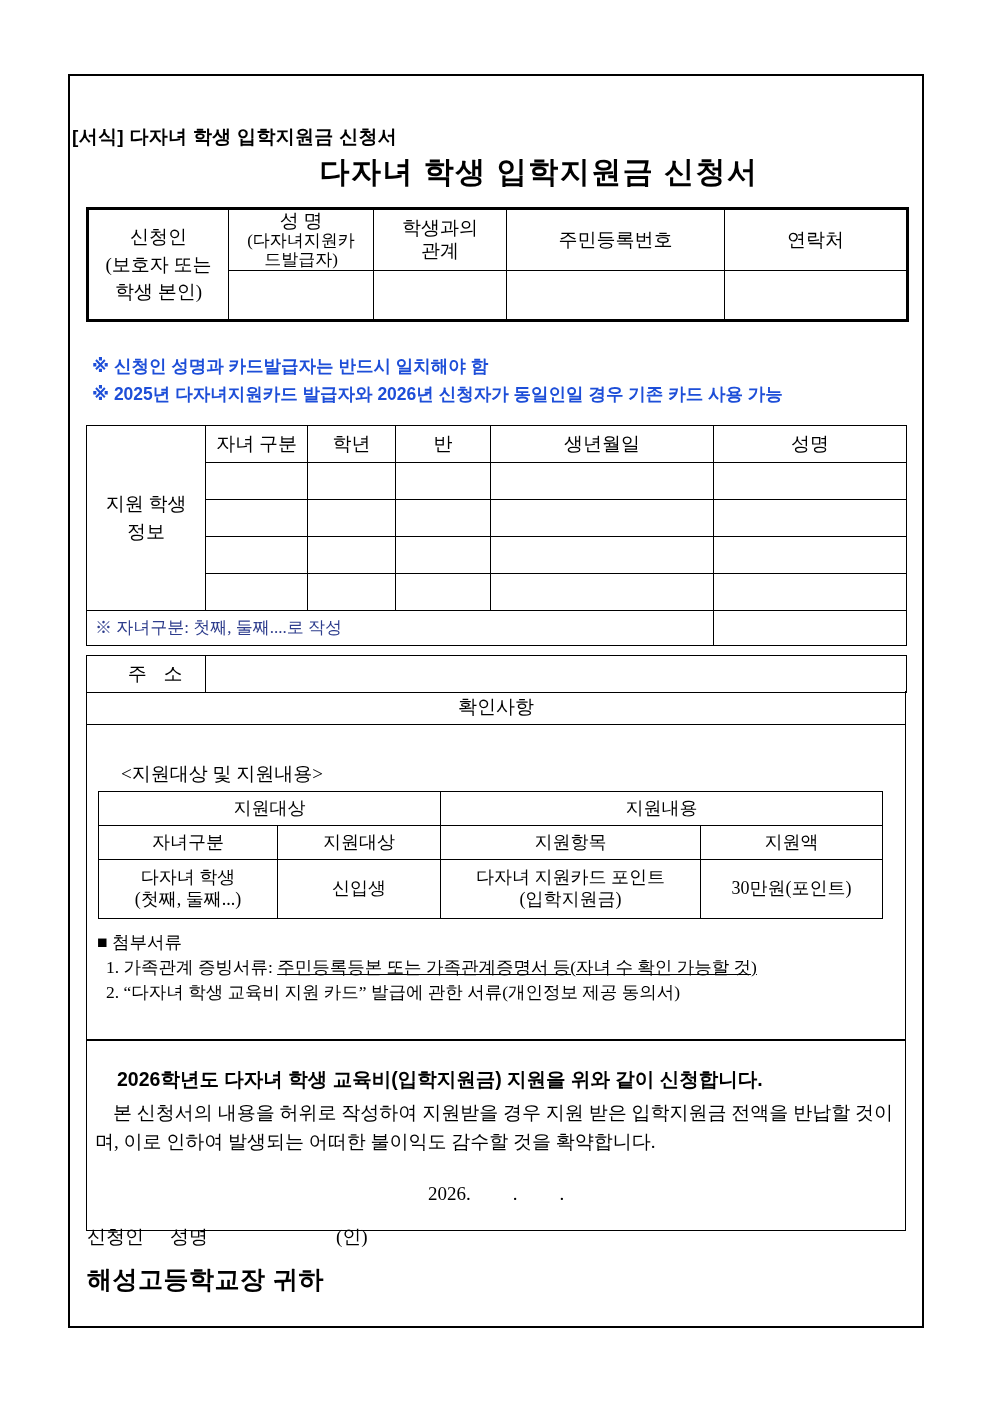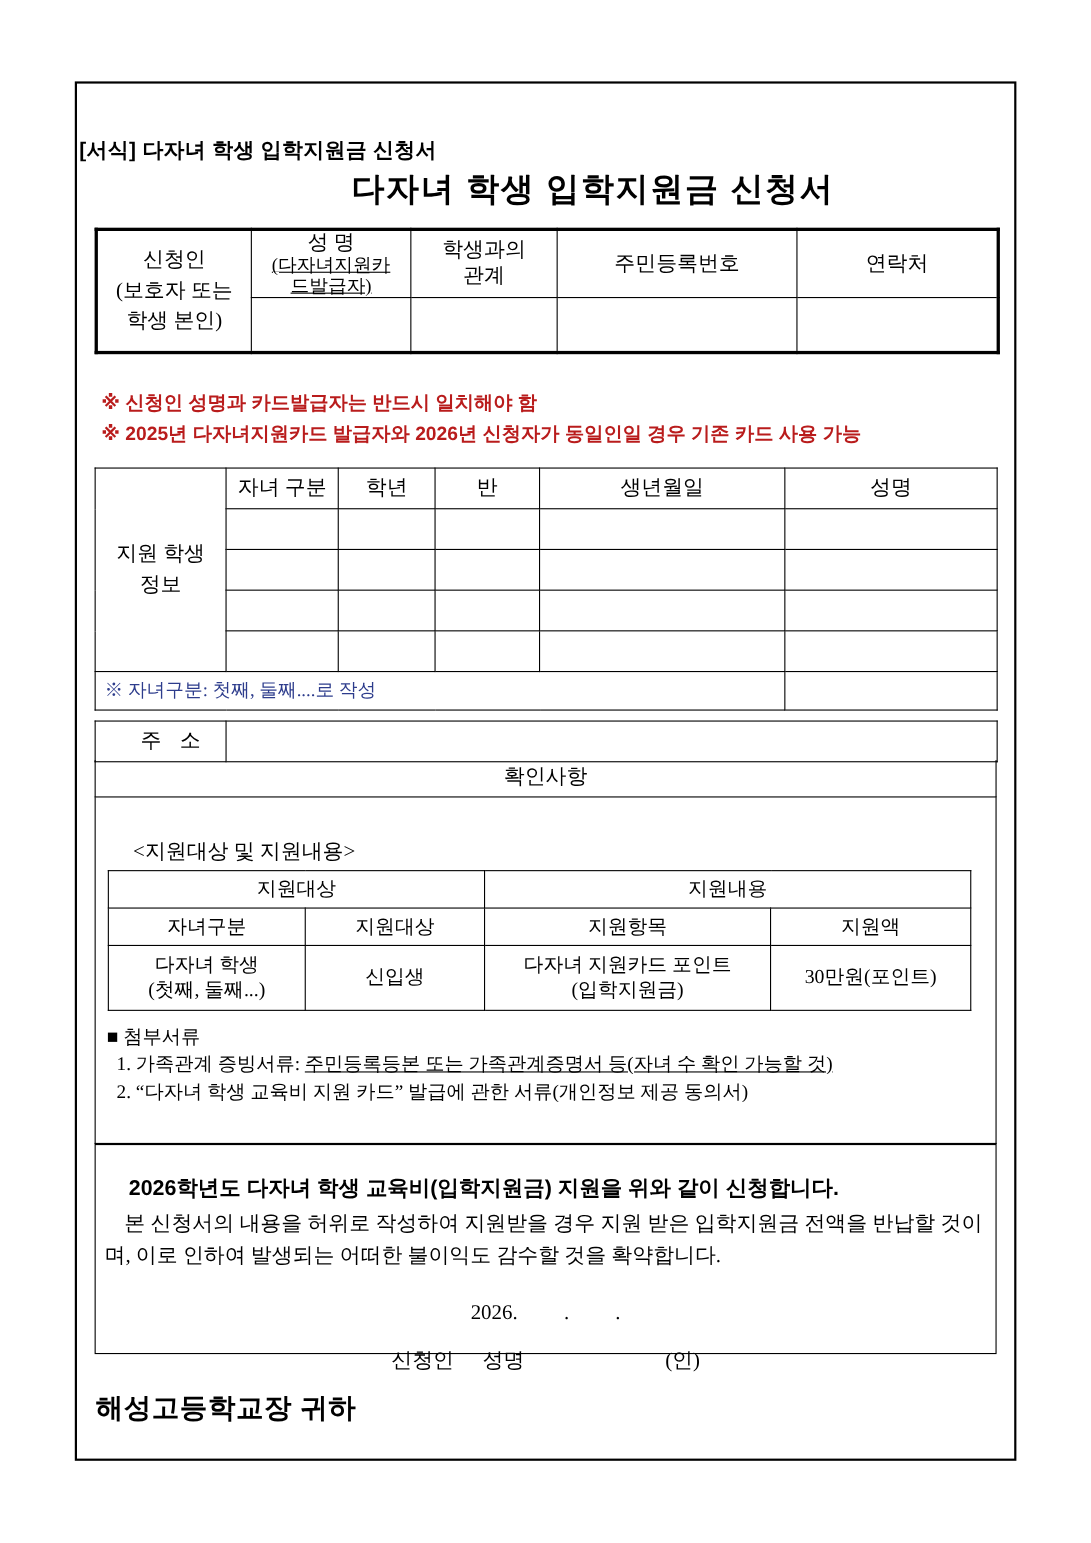--- a/index.html
+++ b/index.html
@@ -77,30 +77,30 @@
     width: 820px;
     border: 3px solid #000000;
   }
   #applicant-table td { height: 47px; }
   #applicant-table .label-cell {
     font-size: 19px;
     line-height: 1.45;
     padding: 2px 0;
   }
   #applicant-table .hdr { font-size: 19px; }
-  #applicant-table .hdr .sub { font-size: 17px; display: block; line-height: 1.1; text-decoration: underline; }
+  #applicant-table .hdr .sub { font-size: 17px; display: block; line-height: 1.1; }
   #applicant-table .blank-cell { height: 48px; }
 
   
   #notice-block {
     position: absolute;
     left: 86px;
     top: 352px;
     width: 820px;
-    color: #b91c1c;
+    color: #1d4ed8;
     font-family: "Liberation Sans", "DejaVu Sans", sans-serif;
     font-weight: bold;
     font-size: 17.5px;
     line-height: 1.62;
     padding-left: 6px;
     box-sizing: border-box;
   }
   #notice-block .notice-line { white-space: nowrap; }
 
   
@@ -235,21 +235,20 @@
     top: 142px;
     text-align: center;
     font-size: 19px;
   }
   #decl-date .dot-gap { display: inline-block; width: 42px; }
   #decl-sign {
     position: absolute;
     left: 0;
     right: 0;
     top: 183px;
-    text-align: center;
     font-size: 19px;
   }
   #decl-sign .sign-name { display: inline-block; margin-left: 26px; }
   #decl-sign .sign-seal { display: inline-block; margin-left: 128px; }
   #decl-school {
     position: absolute;
     left: 0;
     right: 4px;
     top: 222px;
     font-family: "Liberation Sans", "DejaVu Sans", sans-serif;

